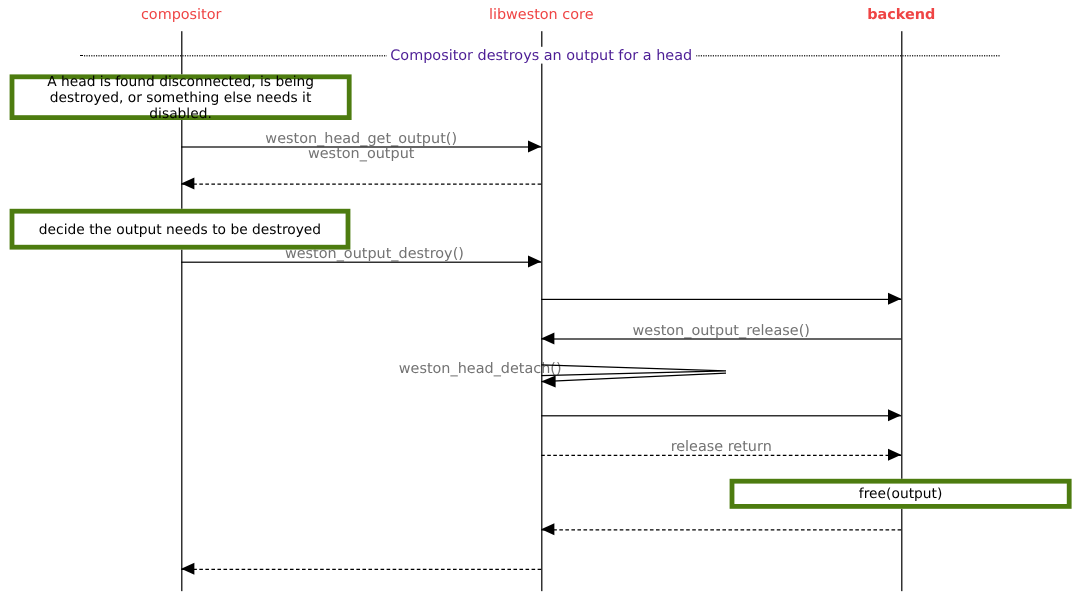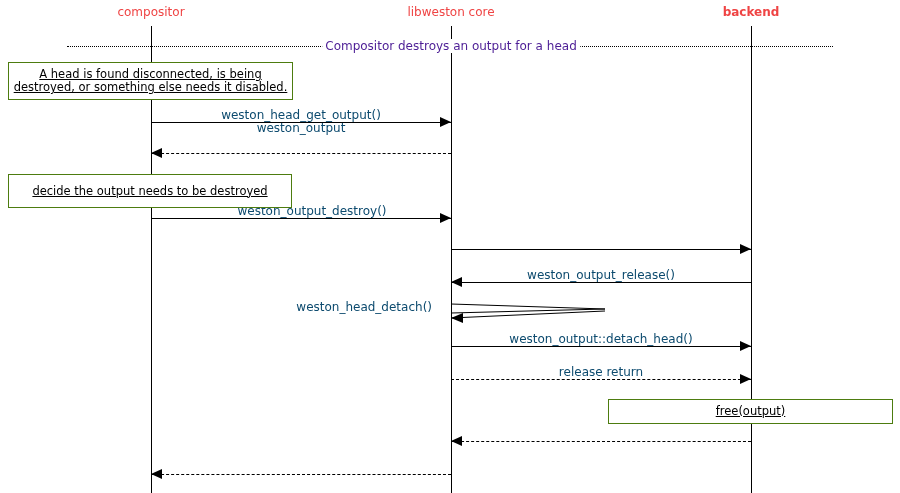--- a/index.html
+++ b/index.html
@@ -26,32 +26,31 @@
     line-height: 14px;
   }
   .lifeline {
     position: absolute;
     width: 1px;
     background: #000000;
   }
   .note-box {
     position: absolute;
     box-sizing: border-box;
-    border: 1px solid #4d7c0f;
+    border: 4px solid #4d7c0f;
     background: #ffffff;
     font-size: 11.5px;
     color: #000000;
     text-align: center;
     display: flex;
     align-items: center;
     justify-content: center;
     line-height: 13px;
     padding: 0 4px;
     z-index: 5;
-    text-decoration: underline;
   }
   .sep-line {
     position: absolute;
     height: 0;
     border-top: 1px dotted #000000;
   }
   .sep-label {
     position: absolute;
     background: #ffffff;
     font-size: 12px;
@@ -85,21 +84,21 @@
     border-left: 11px solid #000000;
   }
   .arrowhead.left {
     border-top: 5px solid transparent;
     border-bottom: 5px solid transparent;
     border-right: 11px solid #000000;
   }
   .msg-label {
     position: absolute;
     font-size: 12px;
-    color: #0c4a6e;
+    color: #737373;
     white-space: nowrap;
     transform: translateX(-50%);
     line-height: 14px;
     z-index: 3;
   }
   .msg-label.right-anchor {
     transform: translateX(-100%);
   }
   .self-loop {
     position: absolute;
@@ -141,30 +140,29 @@
   <div class="msg-line solid" style="left:151px; top:218px; width:300px;"></div>
   <div class="arrowhead right" style="left:440px; top:213px;"></div>
 
   <div class="msg-line solid" style="left:451px; top:249px; width:300px;"></div>
   <div class="arrowhead right" style="left:740px; top:244px;"></div>
 
   <div class="msg-label" style="left:601px; top:268px;">weston_output_release()</div>
   <div class="msg-line solid" style="left:451px; top:282px; width:300px;"></div>
   <div class="arrowhead left" style="left:451px; top:277px;"></div>
 
-  <div class="msg-label right-anchor" style="left:432px; top:300px;">weston_head_detach()</div>
+  <div class="msg-label right-anchor" style="left:468px; top:300px;">weston_head_detach()</div>
   <div class="self-loop" style="left:451px; top:298px;">
     <svg width="165" height="28" viewBox="0 0 165 28">
       <path d="M 0,6 L 154,11 L 0,15" fill="none" stroke="#000000" stroke-width="1"></path>
       <path d="M 0,20 L 154,13" fill="none" stroke="#000000" stroke-width="1"></path>
       <polygon points="0,20 12,15 12,25" fill="#000000"></polygon>
     </svg>
   </div>
 
-  <div class="msg-label" style="left:601px; top:332px;">weston_output::detach_head()</div>
   <div class="msg-line solid" style="left:451px; top:346px; width:300px;"></div>
   <div class="arrowhead right" style="left:740px; top:341px;"></div>
 
   <div class="msg-label" style="left:601px; top:365px;">release return</div>
   <div class="msg-line dotted" style="left:451px; top:379px; width:300px;"></div>
   <div class="arrowhead right" style="left:740px; top:374px;"></div>
 
   <div class="msg-line dotted" style="left:451px; top:441px; width:300px;"></div>
   <div class="arrowhead left" style="left:451px; top:436px;"></div>
 

